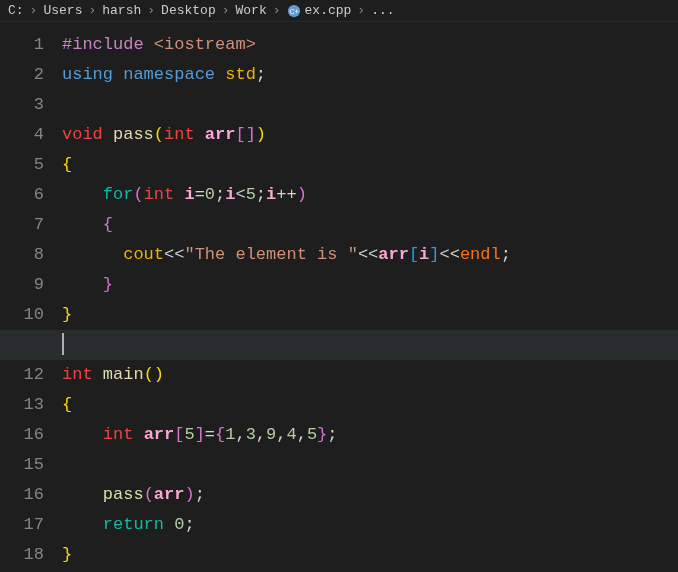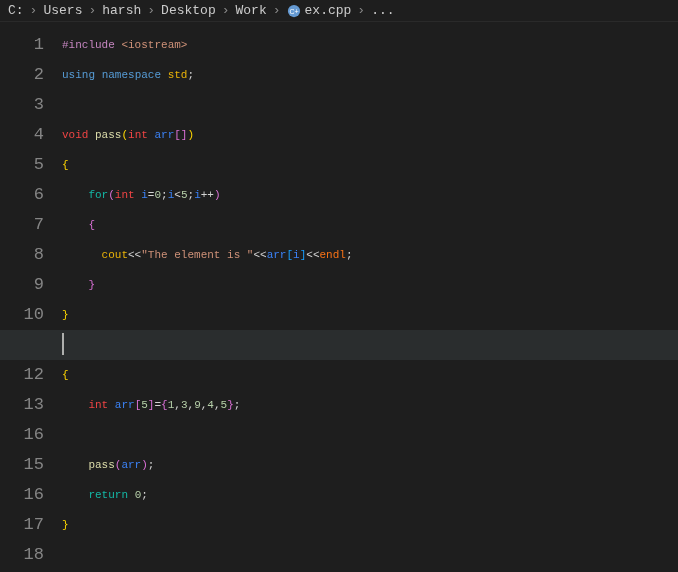--- a/index.html
+++ b/index.html
@@ -60,33 +60,33 @@
     }
     .code {
       flex: 1;
       padding-top: 8px;
       position: relative;
     }
     .code-line {
       height: 30px;
       line-height: 30px;
       white-space: pre;
-      font-size: 11px;
+      font-size: 17px;
     }
     .code-line.current {
       background: #2a2d2e;
       margin-left: -62px;
       padding-left: 62px;
       margin-right: 0;
     }
     .tok-pp { color: #c586c0; }
     .tok-kw { color: #569cd6; }
     .tok-type { color: #ef4444; }
     .tok-fn { color: #dcdcaa; }
-    .tok-var { color: #3b82f6; }
+    .tok-var { color: #f9a8d4; font-weight: bold; }
     .tok-num { color: #b5cea8; }
     .tok-str { color: #ce9178; }
     .tok-op { color: #d4d4d4; }
     .tok-br { color: #ffd700; }
     .tok-br2 { color: #da70d6; }
     .tok-br3 { color: #179fff; }
     .tok-inc { color: #ce9178; }
     .tok-ctrl { color: #14b8a6; }
     .tok-obj { color: #eab308; }
     .tok-end { color: #f97316; }
@@ -150,20 +150,21 @@
     <div class="code-line"><span class="tok-kw">using</span><span> </span><span class="tok-kw">namespace</span><span> </span><span class="tok-obj">std</span><span class="tok-op">;</span></div>
     <div class="code-line"></div>
     <div class="code-line"><span class="tok-type">void</span><span> </span><span class="tok-fn">pass</span><span class="tok-br">(</span><span class="tok-type">int</span><span> </span><span class="tok-var">arr</span><span class="tok-br2">[]</span><span class="tok-br">)</span></div>
     <div class="code-line"><span class="tok-br">{</span></div>
     <div class="code-line"><span>    </span><span class="tok-ctrl">for</span><span class="tok-br2">(</span><span class="tok-type">int</span><span> </span><span class="tok-var">i</span><span class="tok-op">=</span><span class="tok-num">0</span><span class="tok-op">;</span><span class="tok-var">i</span><span class="tok-op">&lt;</span><span class="tok-num">5</span><span class="tok-op">;</span><span class="tok-var">i</span><span class="tok-op">++</span><span class="tok-br2">)</span></div>
     <div class="code-line"><span>    </span><span class="tok-br2">{</span></div>
     <div class="code-line"><span>      </span><span class="tok-obj">cout</span><span class="tok-op">&lt;&lt;</span><span class="tok-str">"The element is "</span><span class="tok-op">&lt;&lt;</span><span class="tok-var">arr</span><span class="tok-br3">[</span><span class="tok-var">i</span><span class="tok-br3">]</span><span class="tok-op">&lt;&lt;</span><span class="tok-end">endl</span><span class="tok-op">;</span></div>
     <div class="code-line"><span>    </span><span class="tok-br2">}</span></div>
     <div class="code-line"><span class="tok-br">}</span></div>
     <div class="code-line current"><span class="cursor"></span></div>
+    <div class="code-line"><span class="tok-type">int</span><span> </span><span class="tok-fn">main</span><span class="tok-br">(</span><span class="tok-br">)</span></div>
     <div class="code-line"><span class="tok-br">{</span></div>
     <div class="code-line"><span>    </span><span class="tok-type">int</span><span> </span><span class="tok-var">arr</span><span class="tok-br2">[</span><span class="tok-num">5</span><span class="tok-br2">]</span><span class="tok-op">=</span><span class="tok-br2">{</span><span class="tok-num">1</span><span class="tok-op">,</span><span class="tok-num">3</span><span class="tok-op">,</span><span class="tok-num">9</span><span class="tok-op">,</span><span class="tok-num">4</span><span class="tok-op">,</span><span class="tok-num">5</span><span class="tok-br2">}</span><span class="tok-op">;</span></div>
     <div class="code-line"></div>
     <div class="code-line"><span>    </span><span class="tok-fn">pass</span><span class="tok-br2">(</span><span class="tok-var">arr</span><span class="tok-br2">)</span><span class="tok-op">;</span></div>
     <div class="code-line"><span>    </span><span class="tok-ctrl">return</span><span> </span><span class="tok-num">0</span><span class="tok-op">;</span></div>
     <div class="code-line"><span class="tok-br">}</span></div>
   </div>
 </div>
 
 </body></html>

